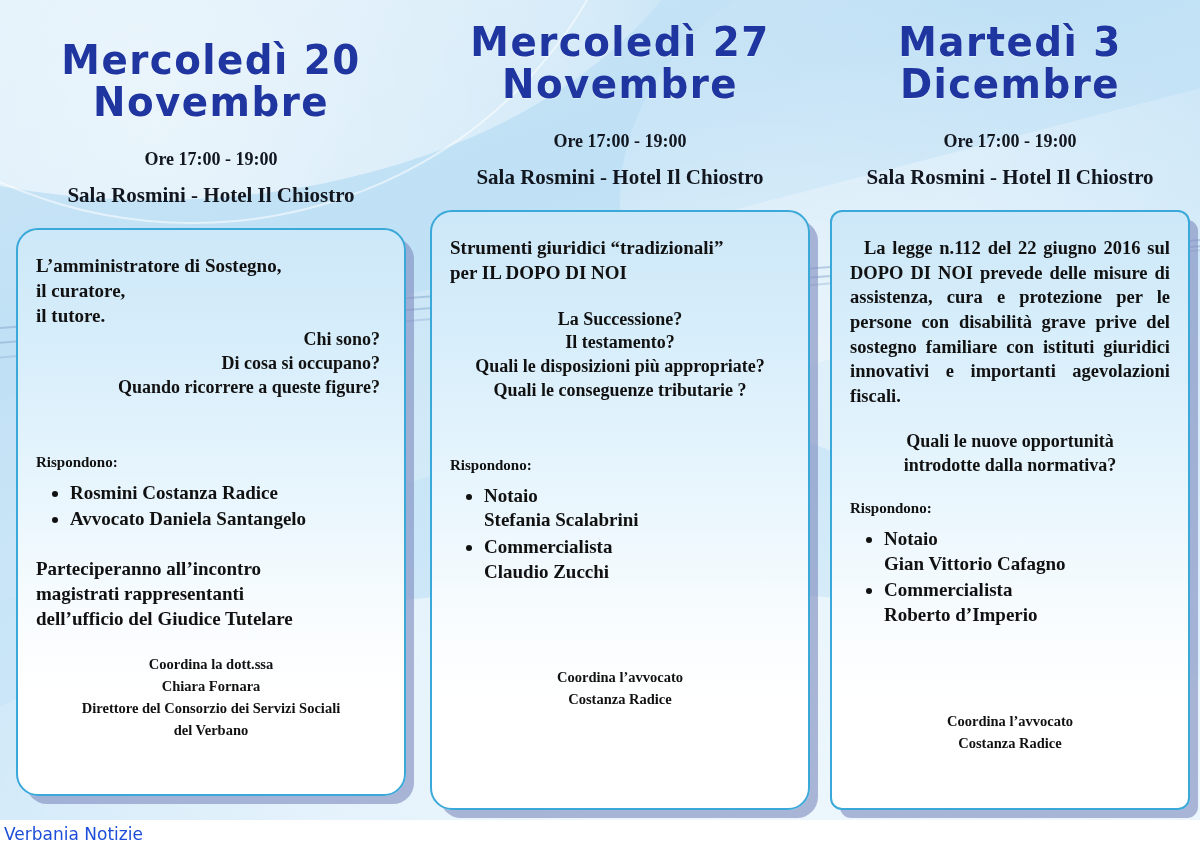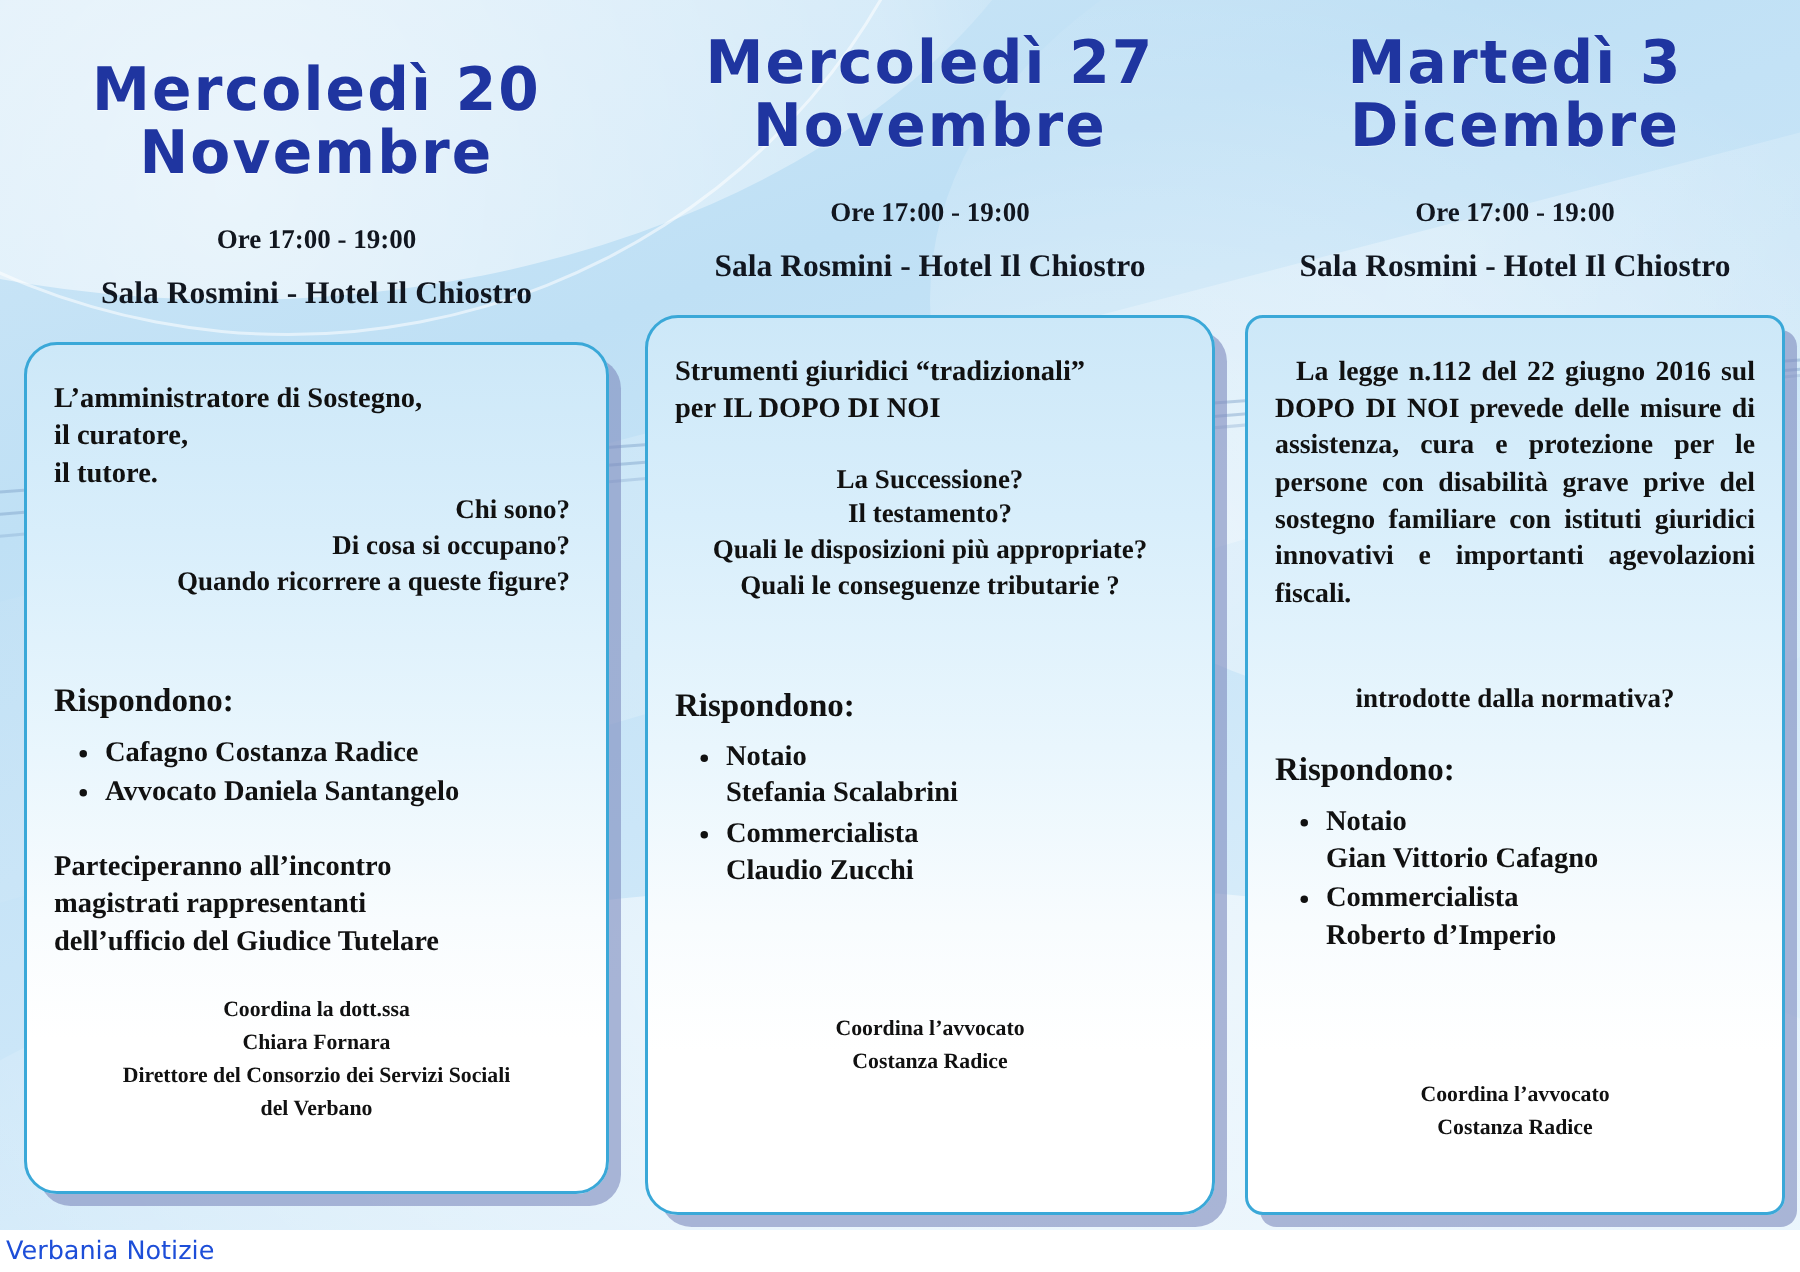--- a/index.html
+++ b/index.html
@@ -97,21 +97,21 @@
   .card-3{height:600px;border-radius:12px;}
 
   .topic{
     font-size:19px;font-weight:bold;line-height:1.30;margin:0;
   }
   .topic.lead-justify{ text-align:justify; text-indent:14px; font-size:18.5px; line-height:1.33;}
   .questions{
     font-size:18px;font-weight:bold;line-height:1.32;margin:0;text-align:center;
   }
   .q-right{text-align:right;padding-right:6px;}
-  .rispondono{font-size:22px;font-weight:bold;margin:0;}
+  .rispondono{font-size:15px;font-weight:bold;margin:0;}
   ul.people{
     margin:10px 0 0 0;padding-left:34px;font-size:19px;font-weight:bold;line-height:1.30;
   }
   ul.people li{margin-bottom:2px;}
   ul.people li .nm{display:block;}
   .note{font-size:19px;font-weight:bold;line-height:1.32;margin:0;}
   .coord{
     text-align:center;font-size:14.5px;font-weight:bold;line-height:1.52;margin:0;
   }
   .sp-a{height:54px;}
@@ -163,21 +163,21 @@
         </p>
         <p class="questions q-right">
           <span>Chi sono?</span><br>
           <span>Di cosa si occupano?</span><br>
           <span>Quando ricorrere a queste figure?</span>
         </p>
         <div class="sp-a"></div>
         <p class="rispondono">Rispondono:</p>
         <ul class="people">
           <li>
-            <span class="rl">Cafagno Costanza Radice</span>
+            <span class="rl">Rosmini Costanza Radice</span>
           </li>
           <li>
             <span class="rl">Avvocato Daniela Santangelo</span>
           </li>
         </ul>
         <div class="sp-c"></div>
         <p class="note">
           <span>Parteciperanno all’incontro</span><br>
           <span>magistrati rappresentanti</span><br>
           <span>dell’ufficio del Giudice Tutelare</span>
@@ -238,21 +238,21 @@
         <span>Martedì 3</span>
         <span class="l2">Dicembre</span>
       </h1>
       <p class="meta meta-time">Ore 17:00 - 19:00</p>
       <p class="meta meta-place">Sala Rosmini - Hotel Il Chiostro</p>
 
       <div class="card card-3">
         <p class="topic lead-justify">La legge n.112 del 22 giugno 2016 sul DOPO DI NOI prevede delle misure di assistenza, cura e protezione per le persone con disabilità grave prive del sostegno familiare con istituti giuridici innovativi e importanti agevolazioni fiscali.</p>
         <div class="sp-c"></div>
         <p class="questions">
-          <br>
+          <span>Quali le nuove opportunità</span><br>
           <span>introdotte dalla normativa?</span>
         </p>
         <div class="sp-c"></div>
         <p class="rispondono">Rispondono:</p>
         <ul class="people">
           <li>
             <span class="rl">Notaio</span>
             <span class="nm">Gian Vittorio Cafagno</span>
           </li>
           <li>

